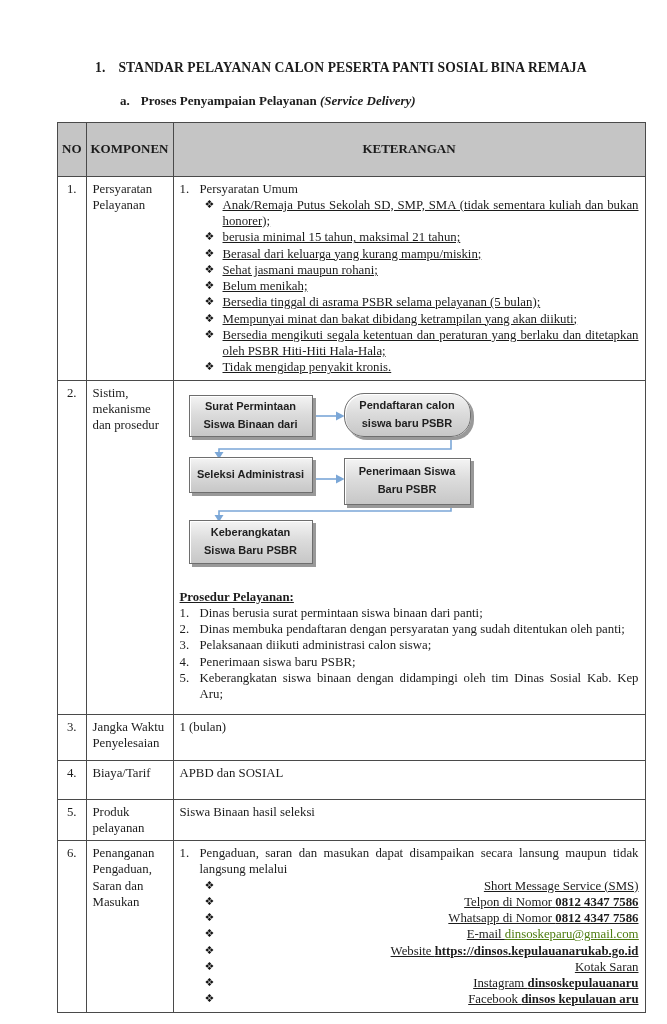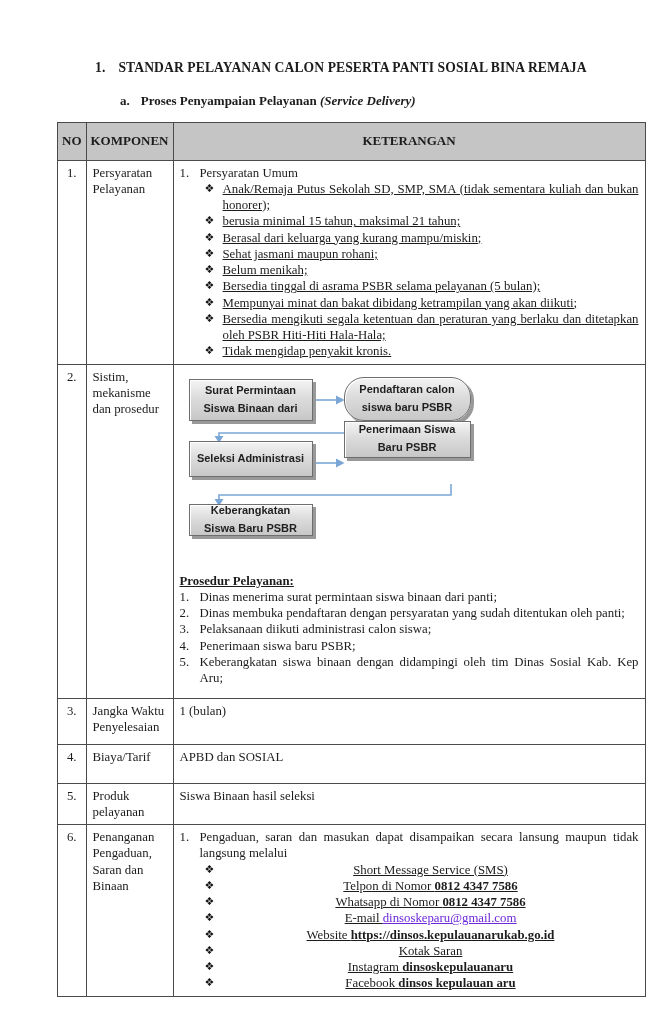--- a/index.html
+++ b/index.html
@@ -19,59 +19,59 @@
   .subheading i { font-style:italic; }
   table.doc {
     position:absolute; left:57px; top:122px; width:583px;
     border-collapse:collapse; font-size:12.8px; line-height:1.27;
   }
   table.doc th, table.doc td {
     border:1px solid #4a4a4a; vertical-align:top; padding:4px 6px;
   }
   table.doc th {
     background:#c5c5c5; font-weight:bold; text-align:center;
-    font-size:13px; height:30px; padding:10px 4px;
+    font-size:13px; height:30px; padding:18px 4px;
   }
   th.col-no, td.no { width:38px; }
   th.col-komp, td.komp { width:90px; }
   td.no { text-align:center; padding-top:5px; }
   td.komp { padding:5px 3px 5px 7px;margin-left:48px; }
   td.ket { padding:5px 9px 5px 8px; }
   tr.r1 td { height:195px; }
   tr.r2 td { height:334px; }
   tr.r3 td { height:46px; }
   tr.r4 td { height:39px; }
   tr.r5 td { height:33px; }
   tr.r6 td { height:160px; }
   .numrow { display:flex; }
   .numrow .n { width:20px; flex:none; }
   .numrow .t { flex:1; text-align:justify; }
   .bullets { margin-left:25px; }
   .bullet-item { display:flex; }
   .bullet-item .b { width:18px; flex:none; font-size:11px; padding-top:1px; color:#111; }
   .bullet-item .t { flex:1; text-align:justify;text-decoration:underline; }
-  .bullet-item .t.plain { text-align:center; }
+  .bullet-item .t.plain { text-align:right; }
   .prosedur-title { font-weight:bold; margin-top:2px;text-decoration:underline; }
-  .email { color:#6d28d9; text-decoration:underline; }
+  .email { color:#4d7c0f; text-decoration:underline; }
   
   .flow { position:relative; width:458px; height:176px; margin:5px 0 23px 1px; }
   .fcbox {
     position:absolute; display:flex; align-items:center; justify-content:center;
     text-align:center; padding:2px 7px;
     font-family:"Liberation Sans", sans-serif; font-weight:bold; font-size:11px;
     line-height:1.6; color:#1f1f1f;
     background:linear-gradient(180deg,#f4f4f4 0%,#dcdcdc 45%,#c7c7c7 100%);
     border:1px solid #6e6e6e;
     box-shadow:3px 3px 0 0 #999999, inset 1px 1px 0 0 #ffffff;
   }
   .fcbox.b1 { left:8px;   top:5px;   width:124px; height:42px; }
   .fcbox.b2 { left:163px; top:3px;   width:127px; height:44px;border-radius:20px; }
   .fcbox.b3 { left:8px;   top:67px;  width:124px; height:36px; }
-  .fcbox.b4 { left:163px; top:47px;  width:127px; height:37px;text-align:center; }
-  .fcbox.b5 { left:8px;   top:130px; width:124px; height:32px; }
+  .fcbox.b4 { left:163px; top:68px;  width:127px; height:47px;text-align:center; }
+  .fcbox.b5 { left:8px;   top:130px; width:124px; height:44px; }
   .flow svg { position:absolute; left:0; top:0; pointer-events:none; }
 </style>
 </head>
 <body>
 
 <div class="page">
 
   <div class="heading">
     <span>1.</span>
     <span>STANDAR PELAYANAN CALON PESERTA PANTI SOSIAL BINA REMAJA</span>
@@ -163,21 +163,21 @@
             <div class="fcbox b1">Surat Permintaan Siswa Binaan dari</div>
             <div class="fcbox b2">Pendaftaran calon siswa baru PSBR</div>
             <div class="fcbox b3">Seleksi Administrasi</div>
             <div class="fcbox b4">Penerimaan Siswa Baru PSBR</div>
             <div class="fcbox b5">Keberangkatan Siswa Baru PSBR</div>
           </div>
           <div class="prosedur-title">Prosedur Pelayanan:</div>
           <div>
             <div class="numrow">
                 <span class="n">1.</span>
-                <span class="t">Dinas menerima surat permintaan siswa binaan dari panti;</span>
+                <span class="t">Dinas berusia surat permintaan siswa binaan dari panti;</span>
               </div>
             <div class="numrow">
                 <span class="n">2.</span>
                 <span class="t">Dinas membuka pendaftaran dengan persyaratan yang sudah ditentukan oleh panti;</span>
               </div>
             <div class="numrow">
                 <span class="n">3.</span>
                 <span class="t">Pelaksanaan diikuti administrasi calon siswa;</span>
               </div>
             <div class="numrow">
@@ -205,21 +205,21 @@
       </tr>
 
       <tr class="r5">
         <td class="no">5.</td>
         <td class="komp">Produk pelayanan</td>
         <td class="ket">Siswa Binaan hasil seleksi</td>
       </tr>
 
       <tr class="r6">
         <td class="no">6.</td>
-        <td class="komp">Penanganan Pengaduan, Saran dan Binaan</td>
+        <td class="komp">Penanganan Pengaduan, Saran dan Masukan</td>
         <td class="ket">
           <div class="numrow">
             <span class="n">1.</span>
             <span class="t">Pengaduan, saran dan masukan dapat disampaikan secara lansung maupun tidak langsung melalui</span>
           </div>
           <div class="bullets">
             <div class="bullet-item">
                 <span class="b">❖</span>
                 <span class="t plain"><span>Short Message Service (SMS)</span><b></b></span>
               </div>

